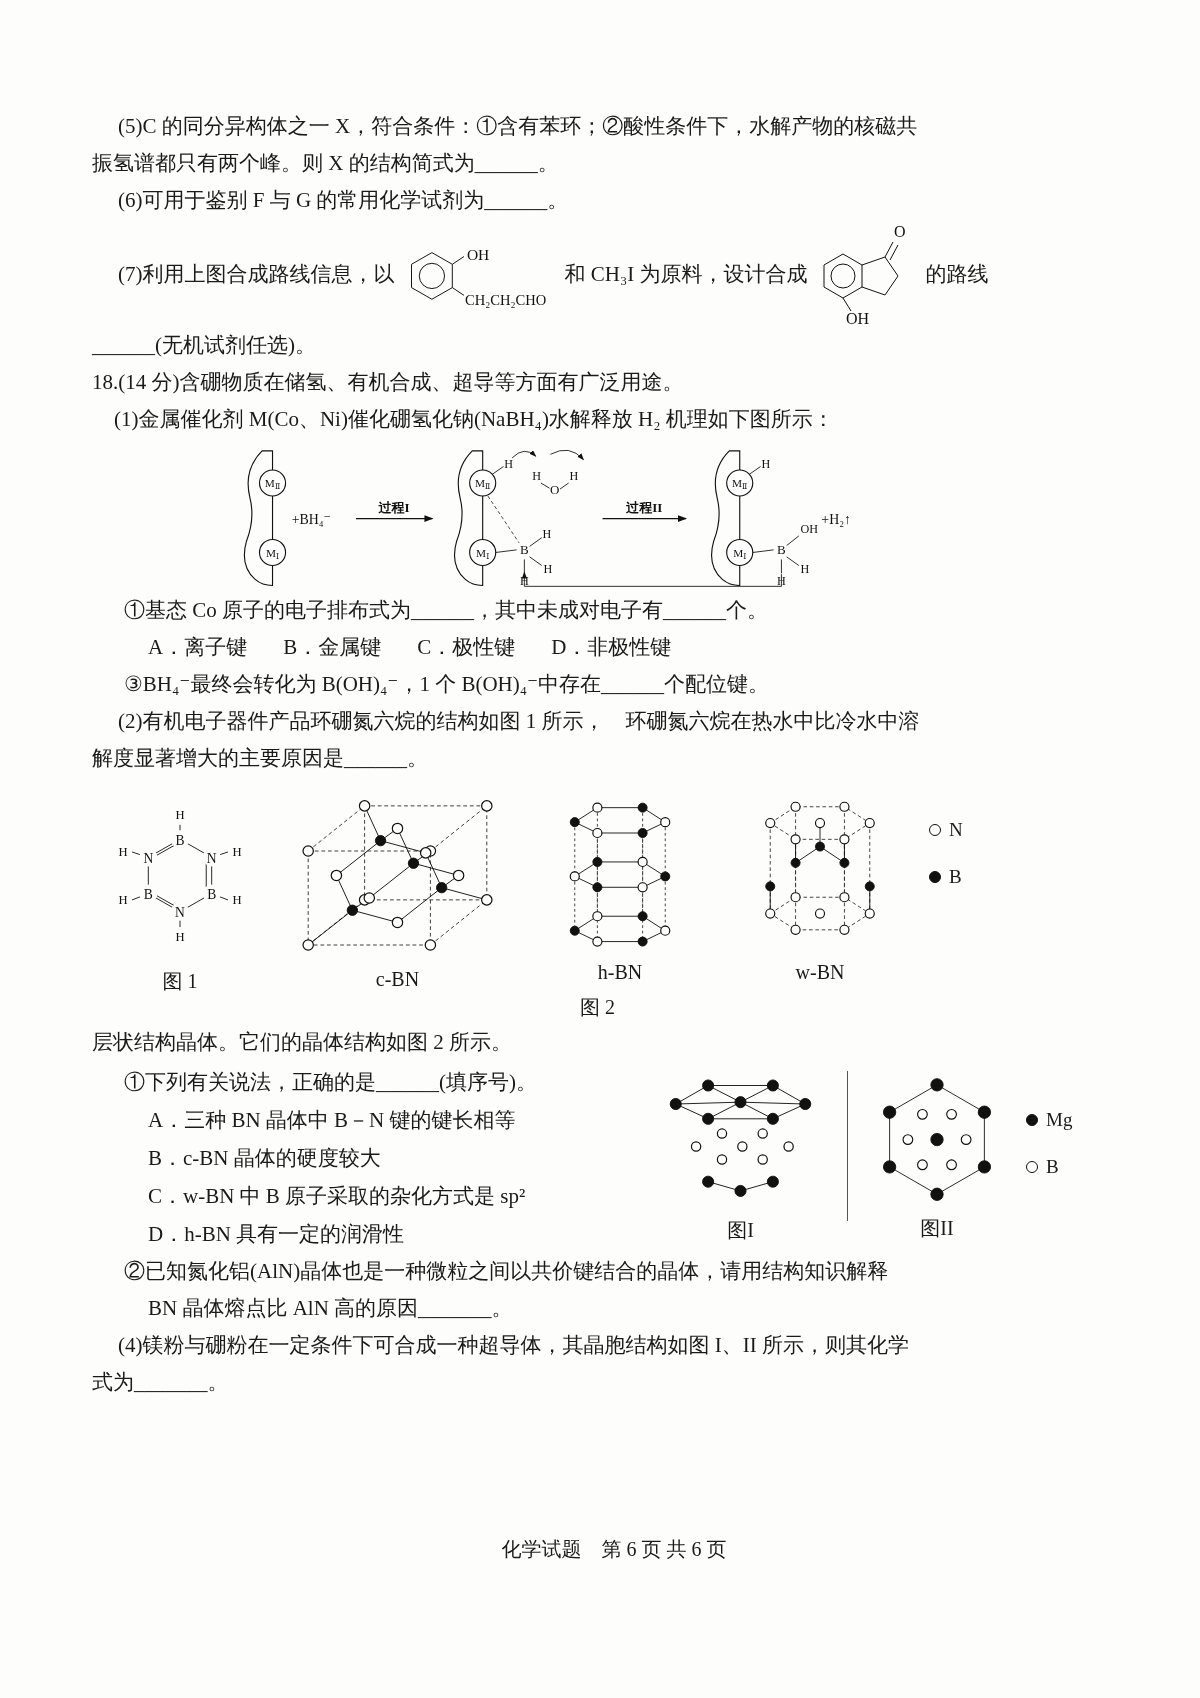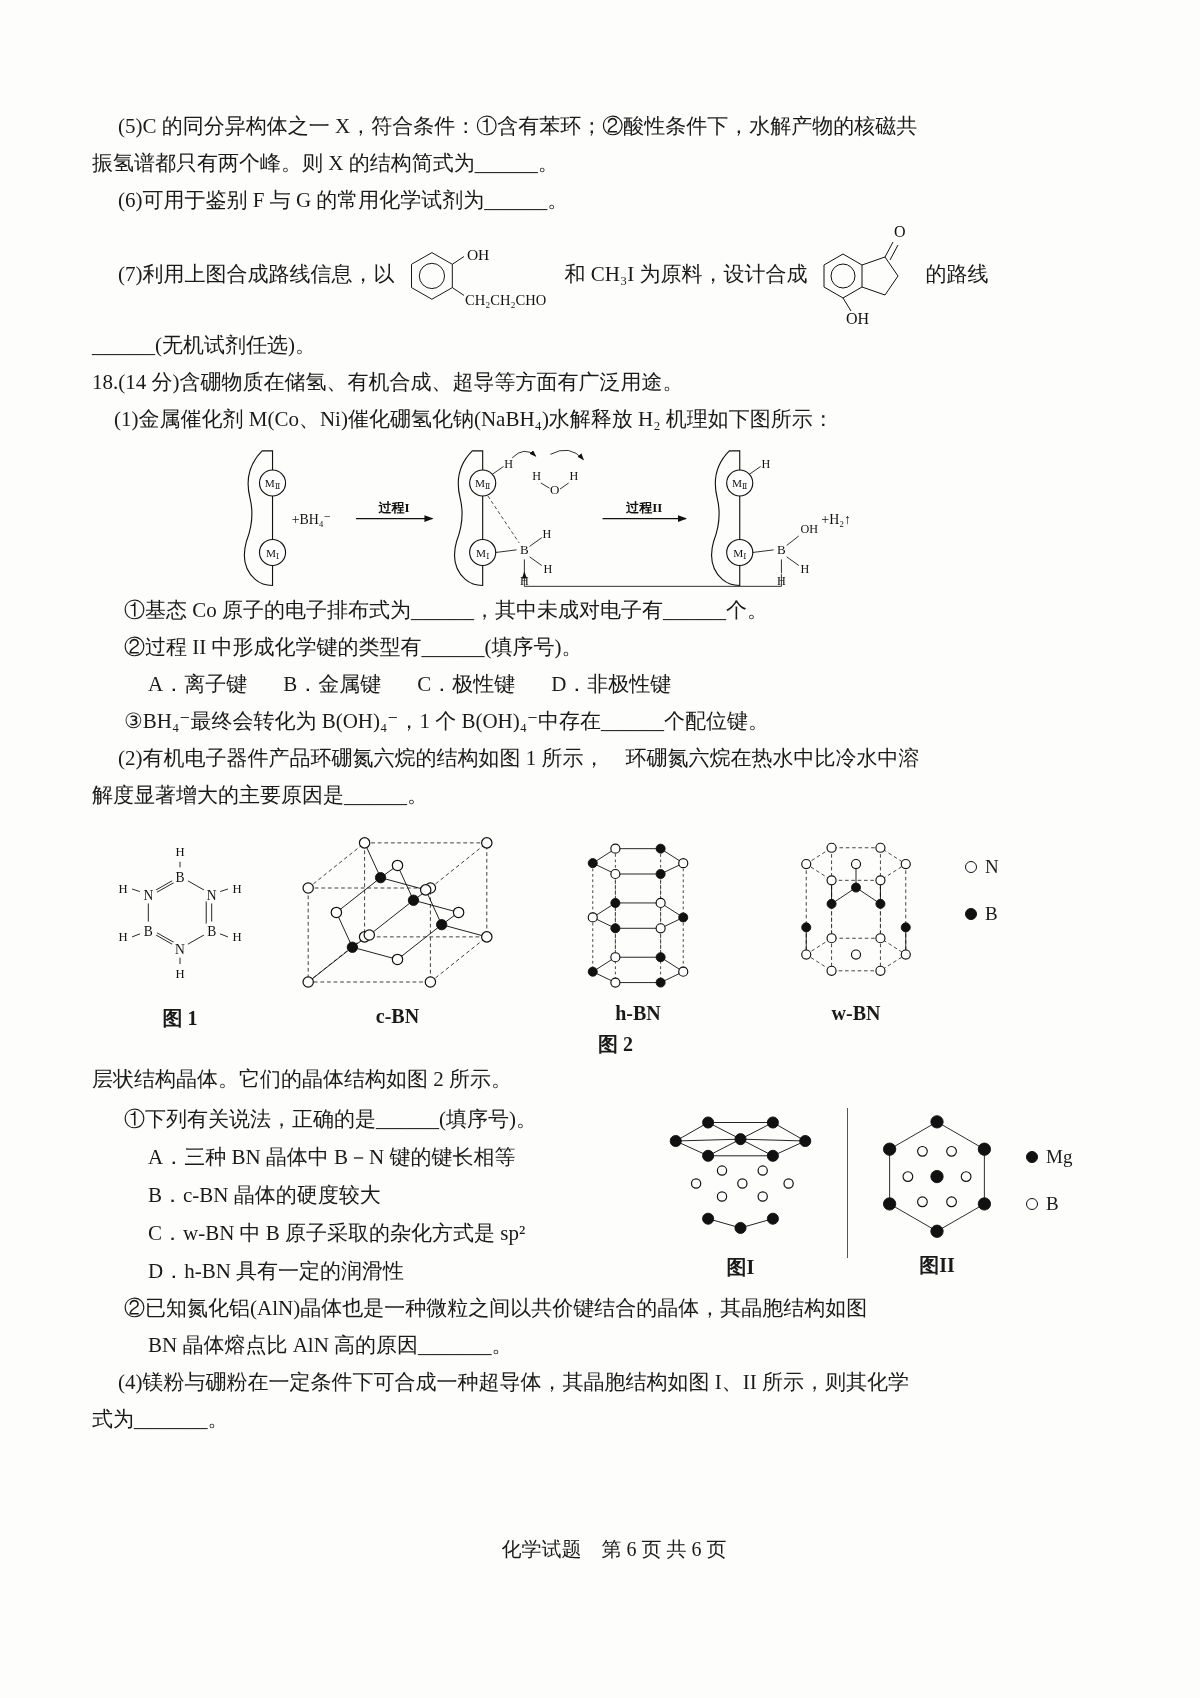--- a/index.html
+++ b/index.html
@@ -28,23 +28,23 @@
   }
   .row7 .t { white-space:nowrap; }
   .optrow {
     display:flex; gap:36px; padding-left:56px; line-height:37px;
   }
   .mechwrap { margin:4px 0 2px 118px; }
   .figrow {
     display:flex; align-items:flex-start; gap:14px; margin:8px 0 4px 2px;
   }
   .figcol { display:flex; flex-direction:column; align-items:center; }
-  .cap { font-size:20px; line-height:26px; text-align:center; margin-top:2px;font-weight:bold; }
+  .cap { font-size:20px; line-height:26px; text-align:center; margin-top:2px; }
   .fig2wrap { display:flex; flex-direction:column; }
-  .fig2row { display:flex; gap:28px; align-items:center; }
+  .fig2row { display:flex; gap:10px; align-items:flex-start; }
   .legend { display:flex; flex-direction:column; gap:10px; margin-top:26px; font-size:19px; }
   .legend .li { display:flex; align-items:center; gap:8px; white-space:nowrap; }
   .sym { display:inline-block; width:12px; height:12px; border-radius:50%; }
   .sym.open { border:1.5px solid #111; background:#fff; }
   .sym.filled { background:#111; border:1.5px solid #111; }
   .q3block { display:flex; align-items:flex-start; margin-top:2px; }
   .q3left { width:556px; }
   .q3left p { line-height:38px; }
   .q3right { display:flex; align-items:flex-start; padding-top:4px; }
   .vdiv { width:1px; height:150px; background:#555; margin:4px 14px 0 14px; }
@@ -168,21 +168,20 @@
         <line class="lnt" x1="90" y1="133" x2="90" y2="149"></line>
         <text x="90" y="162" text-anchor="middle" font-size="14">H</text>
         <text x="136" y="92" font-size="16">+H₂↑</text>
       </g>
 
       <path class="lnt" d="M658 152 L 658 166 L 362 166 L 362 150" marker-end="url(#ah)"></path>
     </svg>
   </div>
 
   <p class="ind3">①基态 Co 原子的电子排布式为______，其中未成对电子有______个。</p>
-  <p class="ind3">②过程 II 中形成化学键的类型有______(填序号)。</p>
   <div class="optrow">
     <span>A．离子键</span>
     <span>B．金属键</span>
     <span>C．极性键</span>
     <span>D．非极性键</span>
   </div>
   <p class="ind3">③BH₄⁻最终会转化为 B(OH)₄⁻，1 个 B(OH)₄⁻中存在______个配位键。</p>
 
   <p class="ind1">(2)有机电子器件产品环硼氮六烷的结构如图 1 所示，　环硼氮六烷在热水中比冷水中溶</p>
   <p>解度显著增大的主要原因是______。</p>
@@ -466,21 +465,21 @@
             <span>Mg</span>
           </div>
         <div class="li">
             <span class="sym open"></span>
             <span>B</span>
           </div>
       </div>
     </div>
   </div>
 
-  <p class="ind3">②已知氮化铝(AlN)晶体也是一种微粒之间以共价键结合的晶体，其晶胞结构如图</p>
+  <p class="ind3">②已知氮化铝(AlN)晶体也是一种微粒之间以共价键结合的晶体，请用结构知识解释</p>
   <p class="ind4">BN 晶体熔点比 AlN 高的原因_______。</p>
 
   <p class="ind1">(4)镁粉与硼粉在一定条件下可合成一种超导体，其晶胞结构如图 I、II 所示，则其化学</p>
   <p>式为_______。</p>
 
   <div class="footer">
     <span>化学试题　第 6 页 共 6 页</span>
   </div>
 </div>
 

